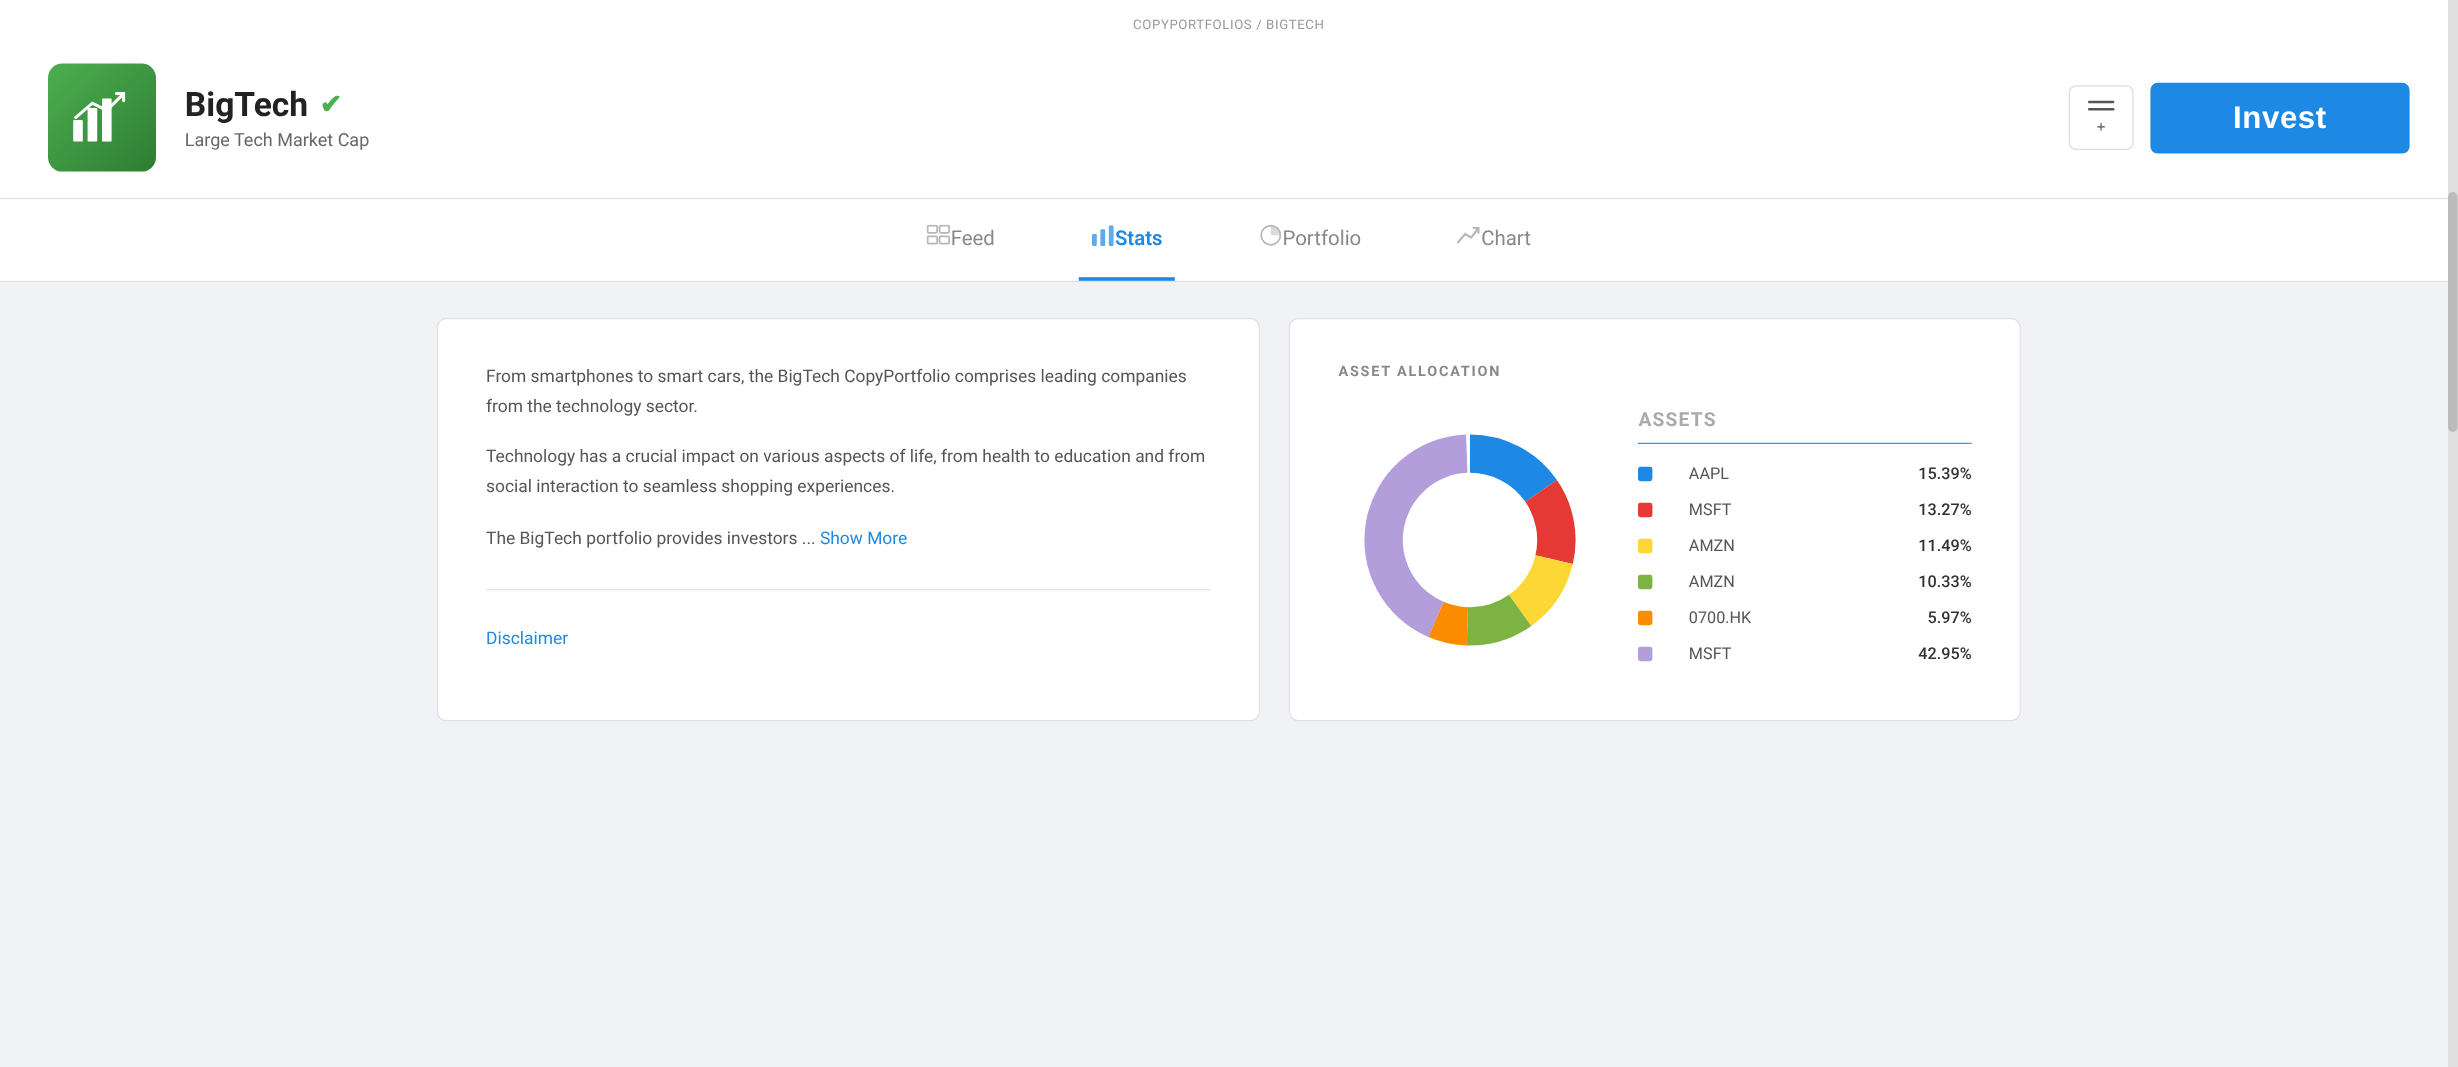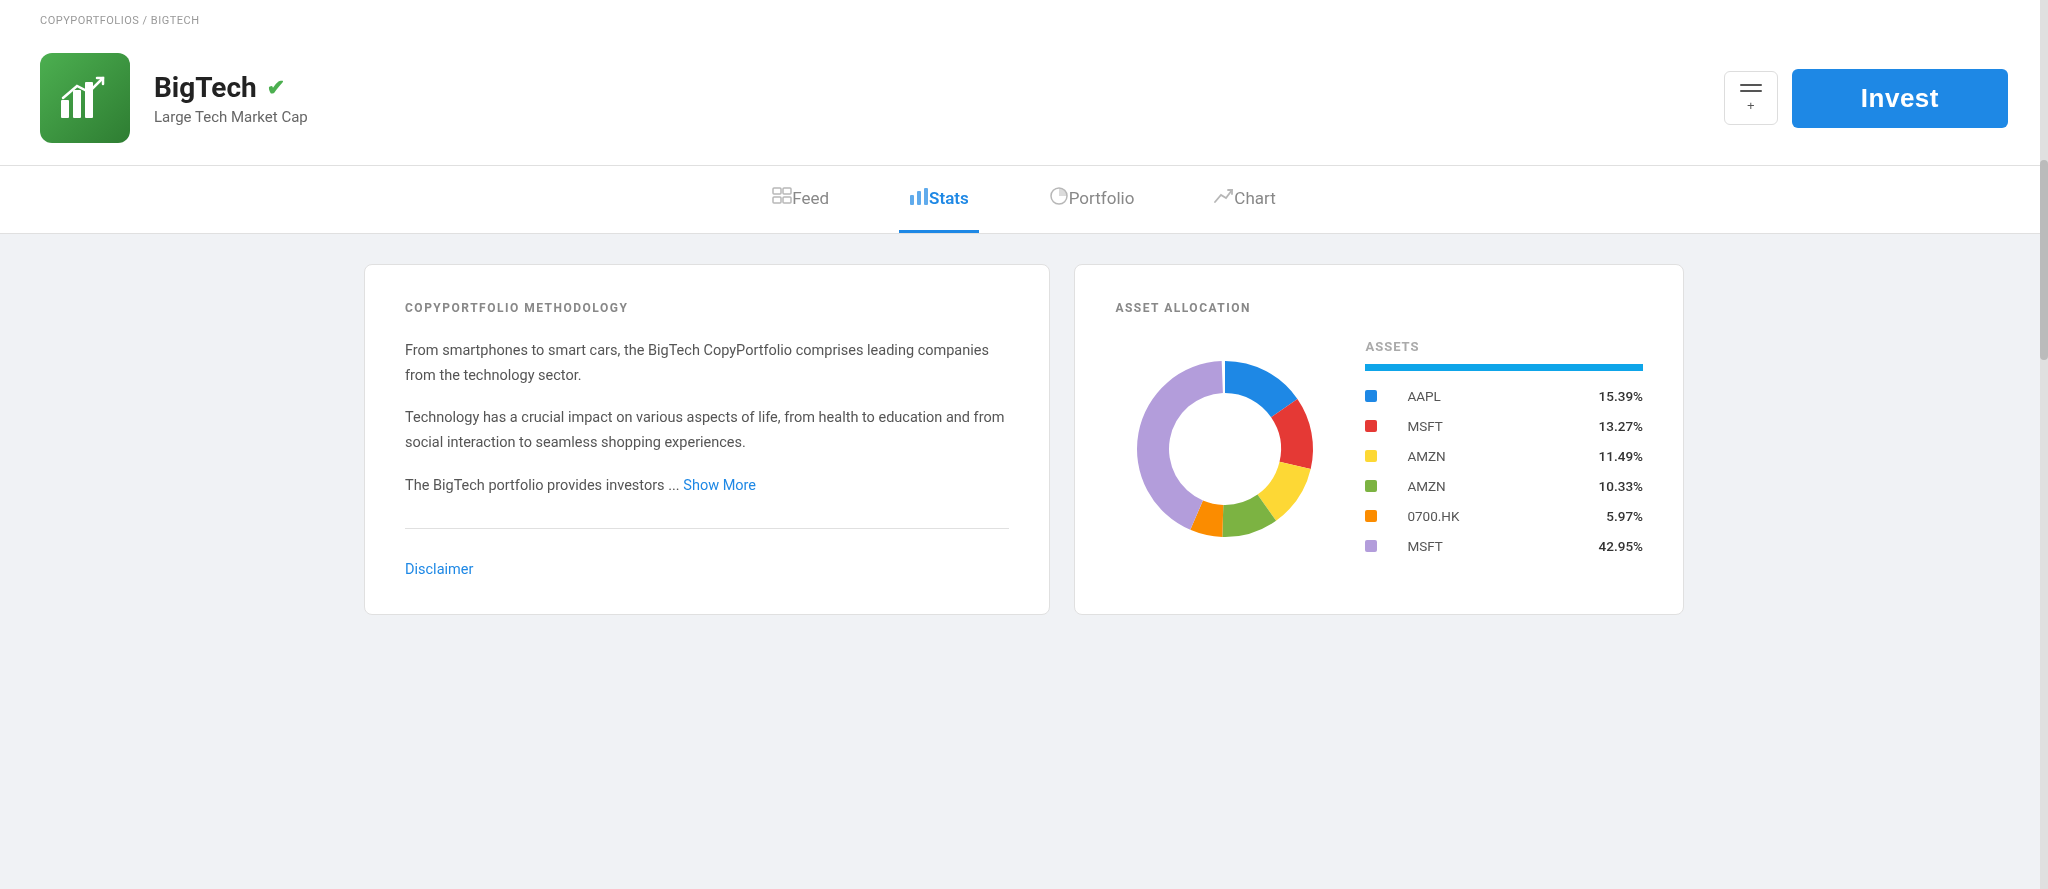--- a/index.html
+++ b/index.html
@@ -15,20 +15,21 @@
       background: #fff;
       border-bottom: 1px solid #e0e0e0;
       padding: 0 40px;
     }
 
     .breadcrumb {
       font-size: 11px;
       color: #999;
       padding: 14px 0 8px;
       letter-spacing: 0.5px;
+      text-align: center;
     }
 
     .breadcrumb span {
       color: #999;
     }
 
     .portfolio-header {
       display: flex;
       align-items: center;
       padding: 18px 0 22px;
@@ -217,26 +218,26 @@
 
     .donut-chart-container {
       flex-shrink: 0;
     }
 
     .legend {
       flex: 1;
     }
 
     .legend-header {
-      font-size: 13px;
+      font-size: 16px;
       font-weight: 700;
       color: #aaa;
       letter-spacing: 1px;
       padding-bottom: 10px;
-      border-bottom: 7px solid #0ea5e9;
+      border-bottom: 1px solid #0ea5e9;
       margin-bottom: 10px;
     }
 
     .legend-item {
       display: flex;
       align-items: center;
       padding: 7px 0;
       font-size: 13.5px;
       gap: 20px;
     }
@@ -353,21 +354,20 @@
         <polyline points="14,3 18,3 18,7" stroke="#999" stroke-width="1.8" fill="none" stroke-linecap="round"></polyline>
       </svg>
     </span>
     <span>Chart</span>
   </div>
 </div>
 
 <div class="main-content">
 
   <div class="card card-left">
-    <div class="section-title">COPYPORTFOLIO METHODOLOGY</div>
     <p class="methodology-text">From smartphones to smart cars, the BigTech CopyPortfolio comprises leading companies from the technology sector.</p>
     <p class="methodology-text">Technology has a crucial impact on various aspects of life, from health to education and from social interaction to seamless shopping experiences.</p>
     <p class="methodology-text">
       <span>The BigTech portfolio provides investors</span>
       <span>...</span> <a class="show-more">Show More</a>
     </p>
     <hr class="divider">
     <a class="disclaimer-link">Disclaimer</a>
   </div>
 

